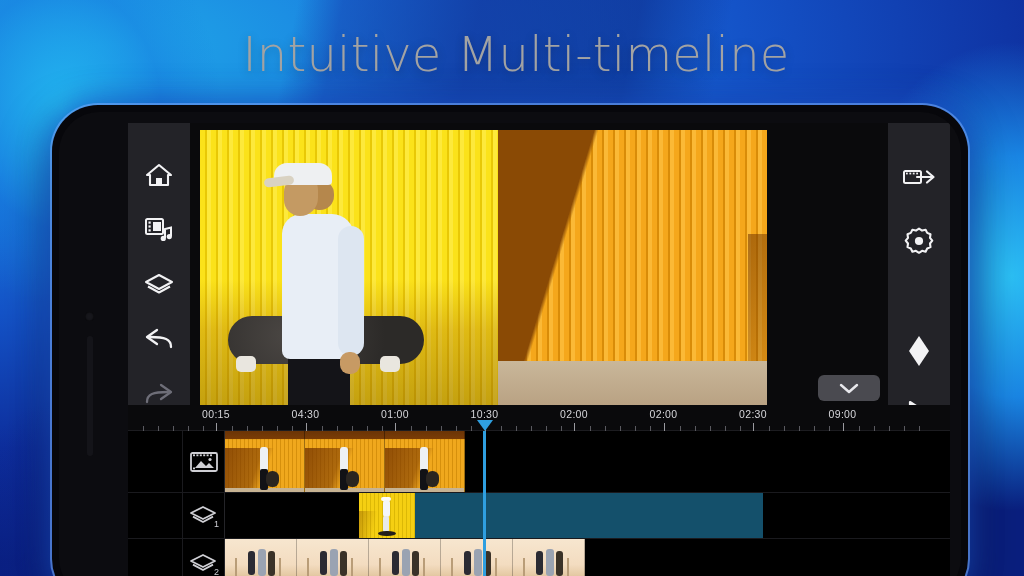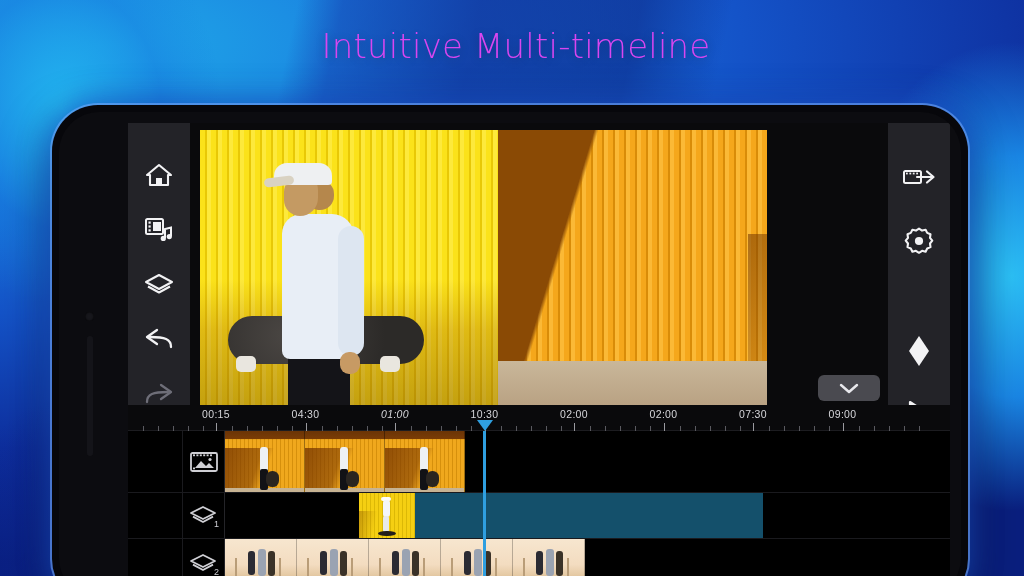--- a/index.html
+++ b/index.html
@@ -33,24 +33,24 @@
   }
   #bg-dark-bl {
     position:absolute; left:-40px; bottom:-120px; width:420px; height:380px;
     background:radial-gradient(60% 60% at 40% 60%, #0b2391 0%, rgba(10,30,125,0) 72%);
   }
 
   
   #headline {
     position:absolute; top:26px; left:8px; right:0;
     text-align:center;
-    font-size:34px;
+    font-size:48px;
     font-weight:300;
     letter-spacing:0.2px;
-    color:#d946ef;
+    color:#a3a3a3;
     text-shadow:0 2px 10px rgba(0,0,0,0.28);
     font-family:"DejaVu Sans", sans-serif;
   }
 
   
   #phone {
     position:absolute;
     left:52px; top:105px;
     width:916px; height:500px;
     border-radius:46px;
@@ -410,29 +410,29 @@
           </span>
         </div>
       </div>
 
       <div id="timeline">
         <div id="ruler">
             <div class="tick-label" style="left: 88px;">00:15</div>
             <div class="tick-major" style="left: 88px;"></div>
             <div class="tick-label" style="left: 177.5px;">04:30</div>
             <div class="tick-major" style="left: 177.5px;"></div>
-            <div class="tick-label" style="left: 267px; font-style: italic;">01:00</div>
+            <div class="tick-label" style="left: 267px;">01:00</div>
             <div class="tick-major" style="left: 267px;"></div>
             <div class="tick-label" style="left: 356.5px;">10:30</div>
             <div class="tick-major" style="left: 356.5px;"></div>
             <div class="tick-label" style="left: 446px;">02:00</div>
             <div class="tick-major" style="left: 446px;"></div>
             <div class="tick-label" style="left: 535.5px;">02:00</div>
             <div class="tick-major" style="left: 535.5px;"></div>
-            <div class="tick-label" style="left: 625px;">07:30</div>
+            <div class="tick-label" style="left: 625px;">02:30</div>
             <div class="tick-major" style="left: 625px;"></div>
             <div class="tick-label" style="left: 714.5px;">09:00</div>
             <div class="tick-major" style="left: 714.5px;"></div>
             <div class="tick-minor" style="left: 14.9px;"></div>
             <div class="tick-minor" style="left: 29.8px;"></div>
             <div class="tick-minor" style="left: 44.8px;"></div>
             <div class="tick-minor" style="left: 59.7px;"></div>
             <div class="tick-minor" style="left: 74.6px;"></div>
             <div class="tick-minor" style="left: 104.4px;"></div>
             <div class="tick-minor" style="left: 119.3px;"></div>

